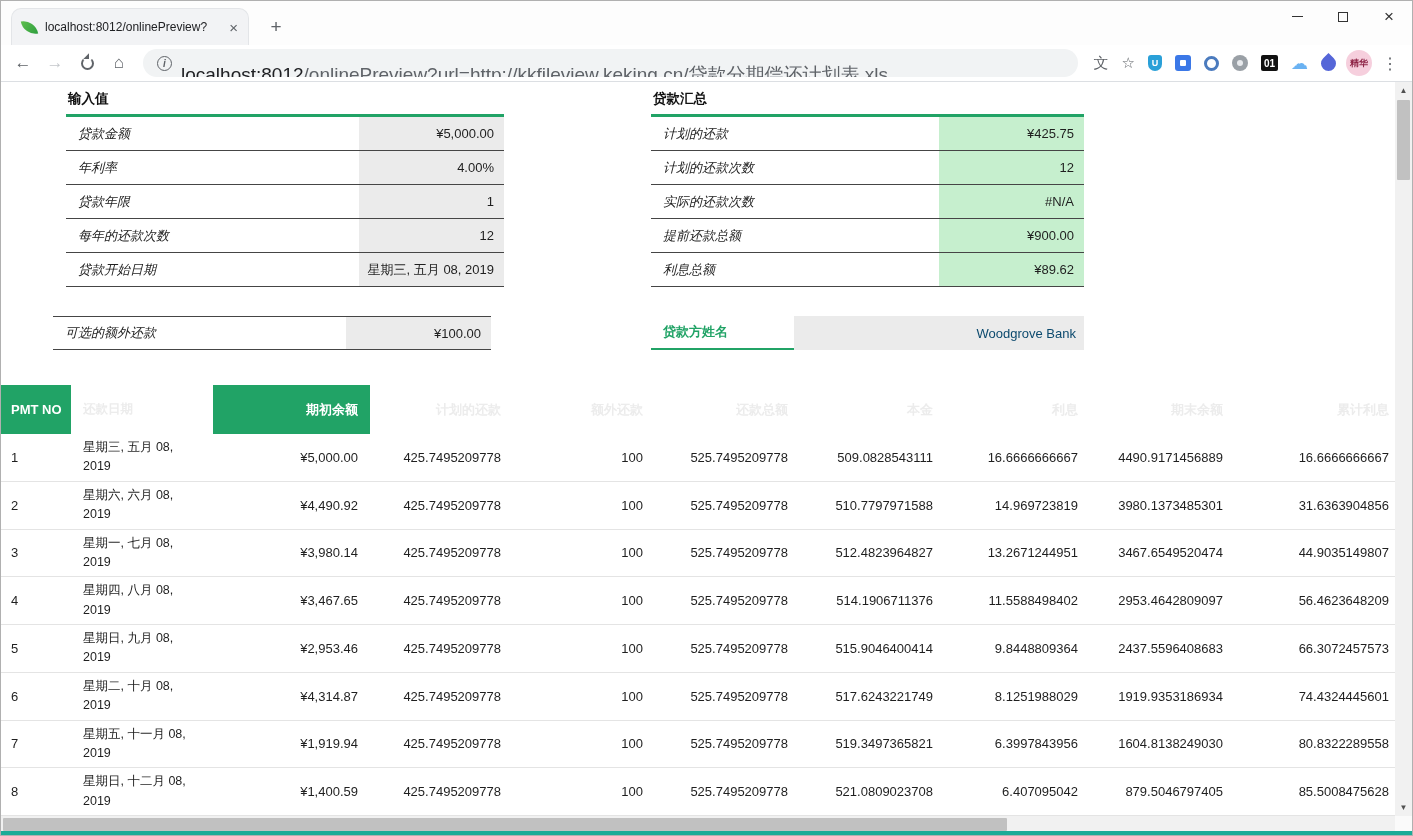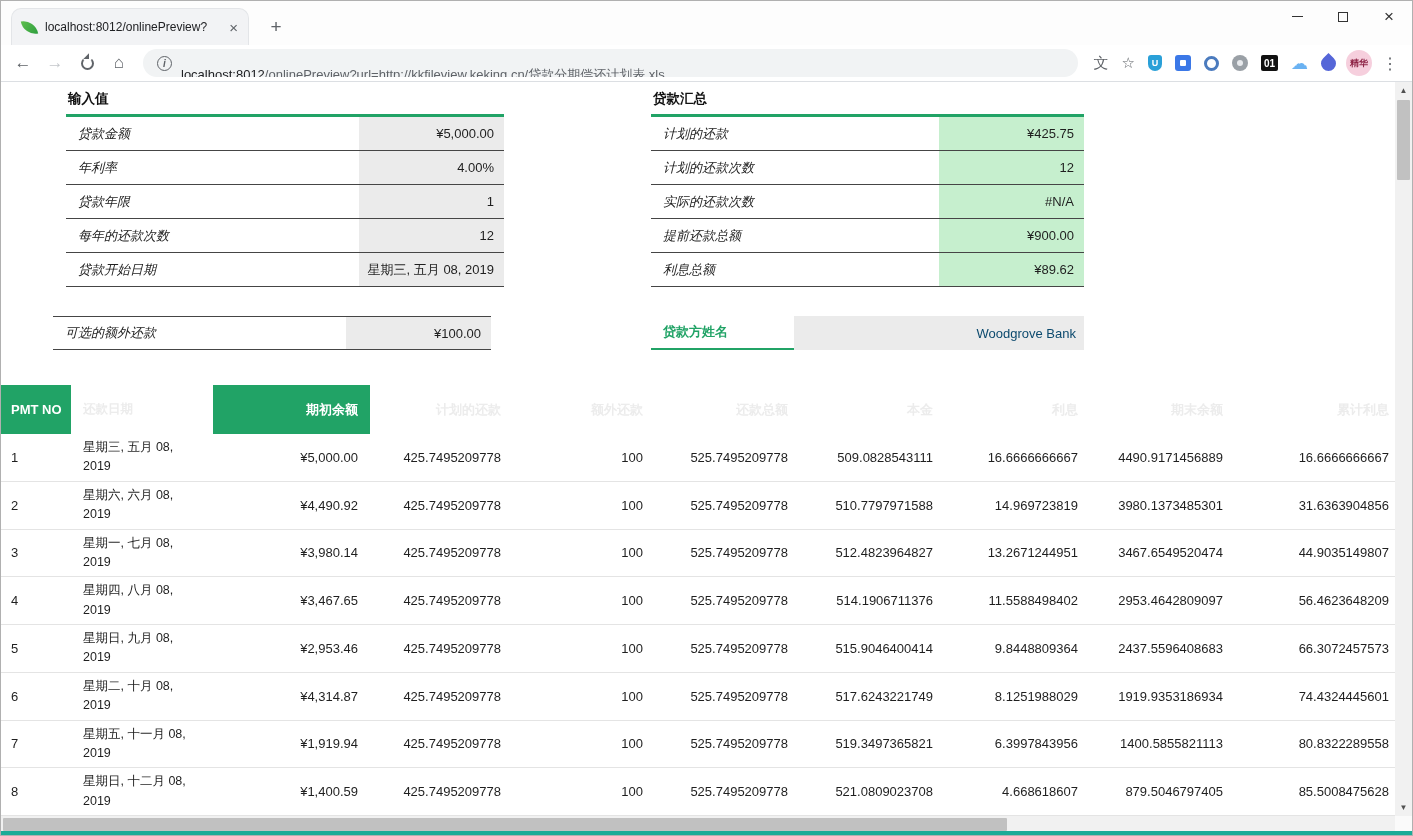--- a/index.html
+++ b/index.html
@@ -36,21 +36,21 @@
   .reload-glyph{ width:13px; height:13px; border:2px solid #5f6368; border-radius:50%;
                  border-top-color:transparent; position:relative; display:block; }
   .reload-glyph:after{ content:""; position:absolute; top:-4px; right:-1px;
                  border:4px solid transparent; border-left-color:#5f6368; transform:rotate(45deg); }
   .omnibox{ flex:1; height:28px; background:#f1f3f4; border-radius:14px;
             display:flex; align-items:center; gap:9px; padding:0 14px; margin:0 6px;
             overflow:hidden; cursor:text; }
   .info-i{ width:15px; height:15px; border:1px solid #5f6368; border-radius:50%;
            color:#5f6368; font-size:10px; font-style:italic; font-weight:bold;
            display:flex; align-items:center; justify-content:center; flex:none; }
-  .url{ font-size:13px; white-space:nowrap; overflow:hidden;margin-top:24px; }
+  .url{ font-size:19px; white-space:nowrap; overflow:hidden;margin-top:24px; }
   .url .host{ color:#202124; }
   .url .path{ color:#5f6368; }
   .tb-icons{ display:flex; align-items:center; gap:13px; padding:0 6px; flex:none; }
   .tbi{ font-size:15px; color:#5f6368; cursor:pointer; display:flex; align-items:center;
         justify-content:center; }
   .shield-ic{ width:14px; height:16px; background:#2aa0d8; border-radius:3px 3px 7px 7px;
               color:#fff; font-size:9px; font-weight:bold; display:flex; align-items:center;
               justify-content:center; }
   .bluesq-ic{ width:16px; height:16px; background:#3b78e7; border-radius:3px; position:relative; }
   .bluesq-ic:after{ content:""; position:absolute; inset:5px; background:#fff; border-radius:1px; }
@@ -358,33 +358,33 @@
 
             <div class="t-row">
               <div class="td c0">7</div>
               <div class="td c1">星期五, 十一月 08, 2019</div>
               <div class="td num c2">¥1,919.94</div>
               <div class="td num c3">425.7495209778</div>
               <div class="td num c4">100</div>
               <div class="td num c5">525.7495209778</div>
               <div class="td num c6">519.3497365821</div>
               <div class="td num c7">6.3997843956</div>
-              <div class="td num c8">1400.5855821113</div>
+              <div class="td num c8">1604.8138249030</div>
               <div class="td num c9">80.8322289558</div>
             </div>
 
             <div class="t-row">
               <div class="td c0">8</div>
               <div class="td c1">星期日, 十二月 08, 2019</div>
               <div class="td num c2">¥1,400.59</div>
               <div class="td num c3">425.7495209778</div>
               <div class="td num c4">100</div>
               <div class="td num c5">525.7495209778</div>
               <div class="td num c6">521.0809023708</div>
-              <div class="td num c7">4.668618607</div>
+              <div class="td num c7">6.407095042</div>
               <div class="td num c8">879.5046797405</div>
               <div class="td num c9">85.5008475628</div>
             </div>
 
           </div>
       </div>
 
     </div>
 
     <div class="vscroll">

